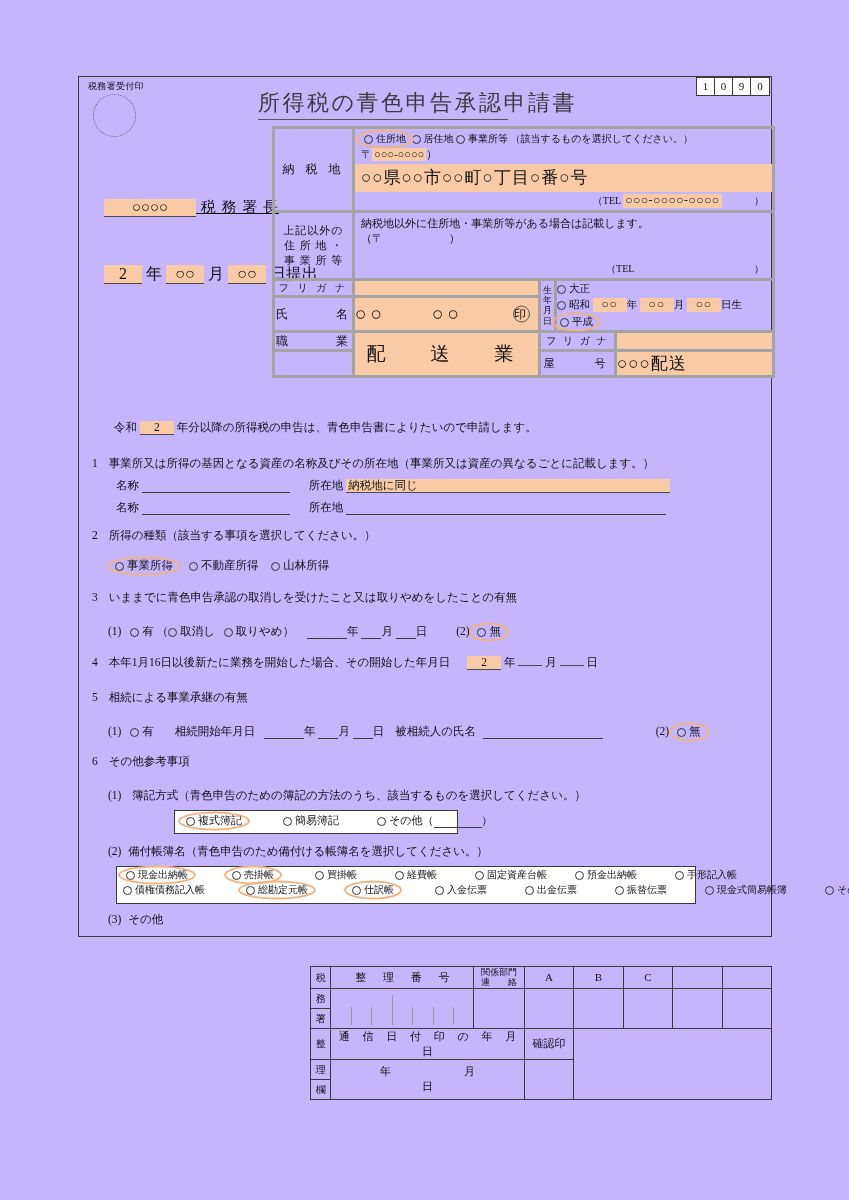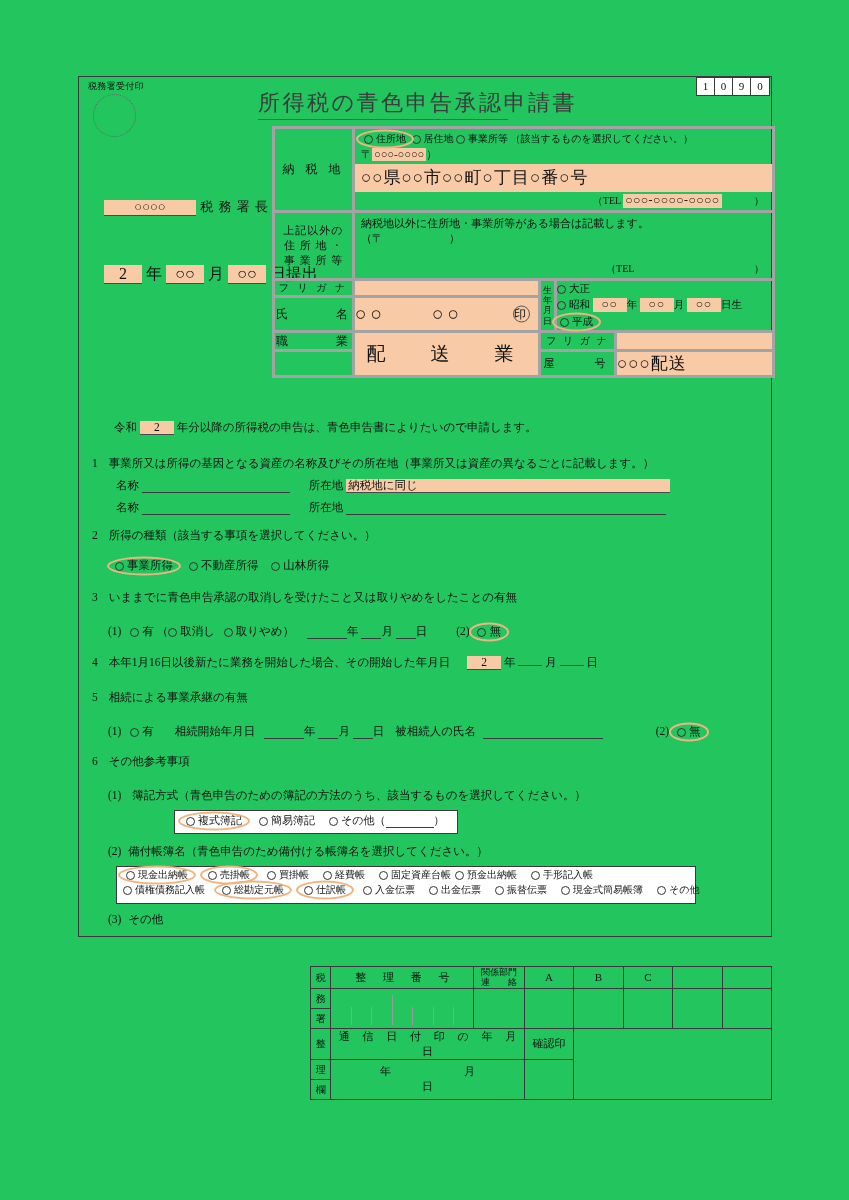--- a/index.html
+++ b/index.html
@@ -9,21 +9,21 @@
   }
   body {
     font-family: "Liberation Serif", "DejaVu Serif", serif;
     color: #111111;
     -webkit-font-smoothing: antialiased;
   }
   #page {
     position: relative;
     width: 849px;
     height: 1200px;
-    background: #22c55e;
+    background: #c4b5fd;
     overflow: hidden;
   }
 
   
   .hl {                      
     background: #f8cba6;
     padding: 0 2px;
     display: inline-block;
     line-height: 1.15;
   }
@@ -132,23 +132,24 @@
     border-right: 1px solid #3a3a3a;
     box-sizing: border-box;
   }
   .formno span:last-child { border-right: none; }
 
   
   .office-line {
     position: absolute;
     left: 104px;
     top: 198px;
-    font-size: 13px;
+    font-size: 15px;
     letter-spacing: 1px;
     white-space: nowrap;
+    text-decoration: underline;
   }
   .office-line .hl-u { width: 88px; text-align: center; letter-spacing: 0; }
   .submit-line {
     position: absolute;
     left: 104px;
     top: 264px;
     font-size: 16px;
     white-space: nowrap;
   }
   .submit-line .hl-u { min-width: 34px; text-align: center; }
@@ -284,20 +285,21 @@
     border: 1px solid #3a3a3a;
     box-sizing: border-box;
     font-size: 11px;
     background: #fff;
   }
   .optbox .row {
     display: flex;
     align-items: center;
     white-space: nowrap;
     padding: 2px 0 2px 8px;
+    gap: 24px;
   }
   .optbox .row > span { margin-right: 14px; }
 
   
   .tax-agent {
     position: absolute;
     left: 78px;
     top: 966px;
     width: 215px;
     height: 72px;

